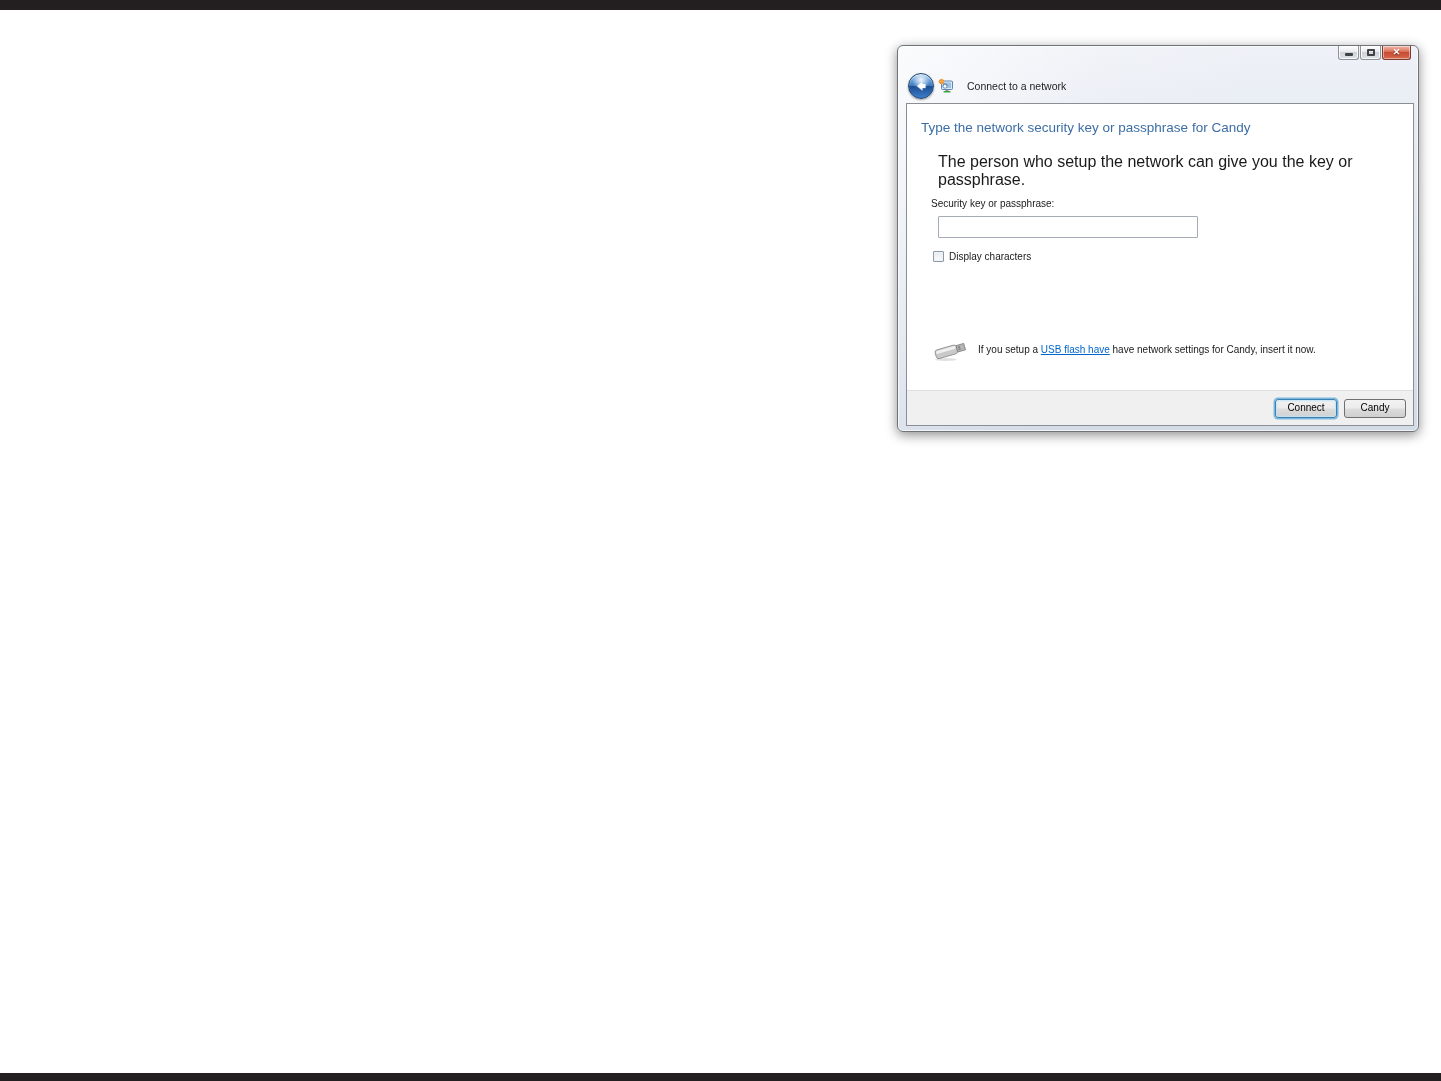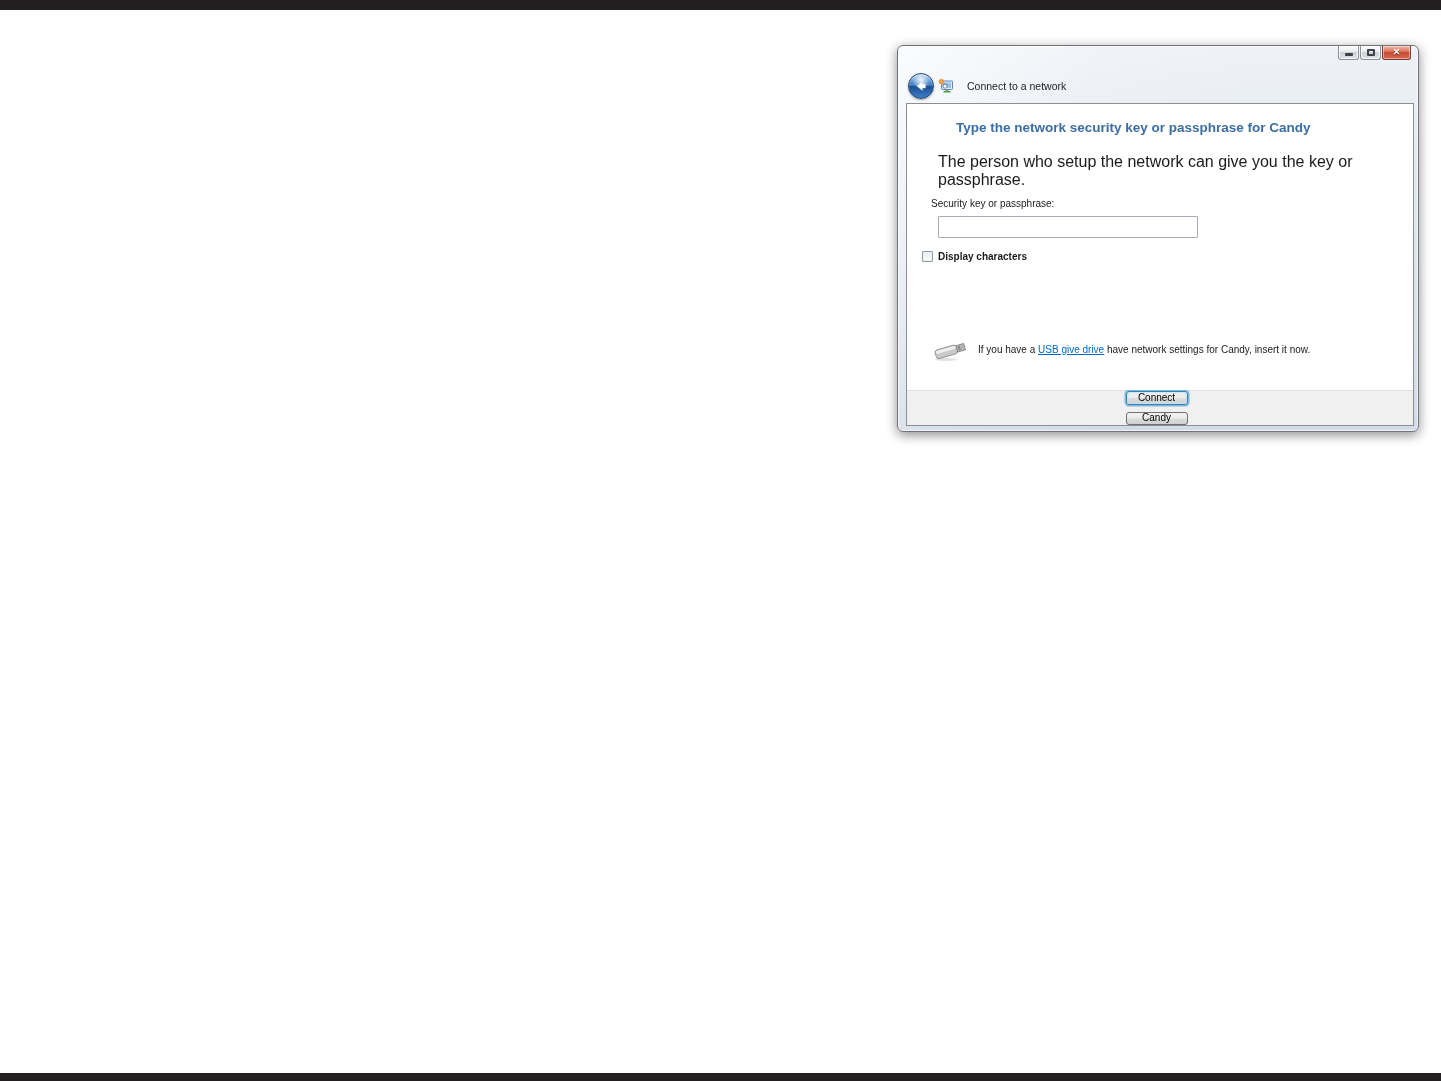--- a/index.html
+++ b/index.html
@@ -57,47 +57,47 @@
 
   
   .inner {
     position: absolute; left: 8px; top: 57px; width: 508px; height: 323px;
     border: 1px solid #8b8e95; background: #ffffff;
     display: flex; flex-direction: column;
   }
   .content { position: relative; flex: 1; background: #ffffff; }
 
   .main-instruction {
-    position: absolute; left: 49px; top: 16px;
-    font-size: 13.5px; font-weight: bold; color: var(--heading_text, #3c6ea5);
+    position: absolute; left: 14px; top: 16px;
+    font-size: 13.5px; font-weight: normal; color: var(--heading_text, #3c6ea5);
   }
   .description { position: absolute; left: 31px; top: 49px; font-size: 16px; color: #1a1a1a; }
   .field-label { position: absolute; left: 24px; top: 94px; font-size: 10px; color: #1a1a1a; }
   .key-input {
     position: absolute; left: 31px; top: 112px; width: 260px; height: 22px;
     border: 1px solid #a5acb8; border-radius: 1px; background: #ffffff;
     font-family: "Liberation Sans", sans-serif; font-size: 11px; padding: 0 4px; outline: none;
   }
-  .checkbox-row { position: absolute; left: 15px; top: 147px; display: flex; align-items: center; cursor: default; font-weight: bold; }
+  .checkbox-row { position: absolute; left: 26px; top: 147px; display: flex; align-items: center; cursor: default; }
   .checkbox {
     width: 11px; height: 11px; border: 1px solid #8d99a5; border-radius: 1px;
     background: linear-gradient(180deg, #e8ecf0 0%, #f9fafb 100%);
     box-shadow: inset 0 0 0 1px #eef2f6;
   }
   .checkbox-label { margin-left: 5px; font-size: 10px; color: #1a1a1a; }
 
   .usb-row { position: absolute; left: 25px; top: 234px; display: flex; align-items: flex-start; }
   .usb-icon { width: 38px; height: 24px; flex: 0 0 auto; }
   .usb-text { margin-left: 8px; margin-top: 6px; font-size: 10px; color: #1a1a1a; }
   .usb-text a { color: var(--link_text, #0066cc); text-decoration: underline; cursor: pointer; }
 
   .footer {
     height: 35px; background: #f0f0f0; border-top: 1px solid #dfdfdf;
     display: flex; align-items: center; justify-content: flex-end;
-    padding-right: 7px; gap: 7px; flex-direction: column;
+    padding-right: 7px; gap: 7px;
   }
   .btn {
     width: 62px; height: 19px; font-family: "Liberation Sans", sans-serif;
     font-size: 10px; color: #000;
     border: 1px solid #707070; border-radius: 3px;
     background: linear-gradient(180deg, #f2f2f2 0%, #ebebeb 48%, #dddddd 52%, #cfcfcf 100%);
     cursor: pointer; line-height: 1;
   }
   .btn.default {
     border: 1px solid #3c7fb1;
@@ -161,21 +161,21 @@
           <g transform="rotate(-16 19 12)">
             <rect x="3" y="8" width="22" height="9" rx="2.5" fill="#c9c9c9" stroke="#8a8a8a" stroke-width="0.8"></rect>
             <rect x="3.8" y="9" width="20.5" height="3" rx="1.5" fill="#efefef"></rect>
             <rect x="25" y="9.2" width="8" height="6.6" fill="#b5b5b5" stroke="#808080" stroke-width="0.8"></rect>
             <rect x="26.5" y="10.8" width="2" height="1.2" fill="#6f6f6f"></rect>
             <rect x="26.5" y="13" width="2" height="1.2" fill="#6f6f6f"></rect>
           </g>
           <ellipse cx="14" cy="21.5" rx="11" ry="1.5" fill="#000000" opacity="0.12"></ellipse>
         </svg>
         <span class="usb-text">
-          <span>If you have a </span><a>USB give drive</a><span> have network settings for Candy, insert it now.</span>
+          <span>If you setup a </span><a>USB flash have</a><span> have network settings for Candy, insert it now.</span>
         </span>
       </div>
     </div>
 
     <div class="footer">
       <button class="btn default">Connect</button>
       <button class="btn">Candy</button>
     </div>
   </div>
 </div>

